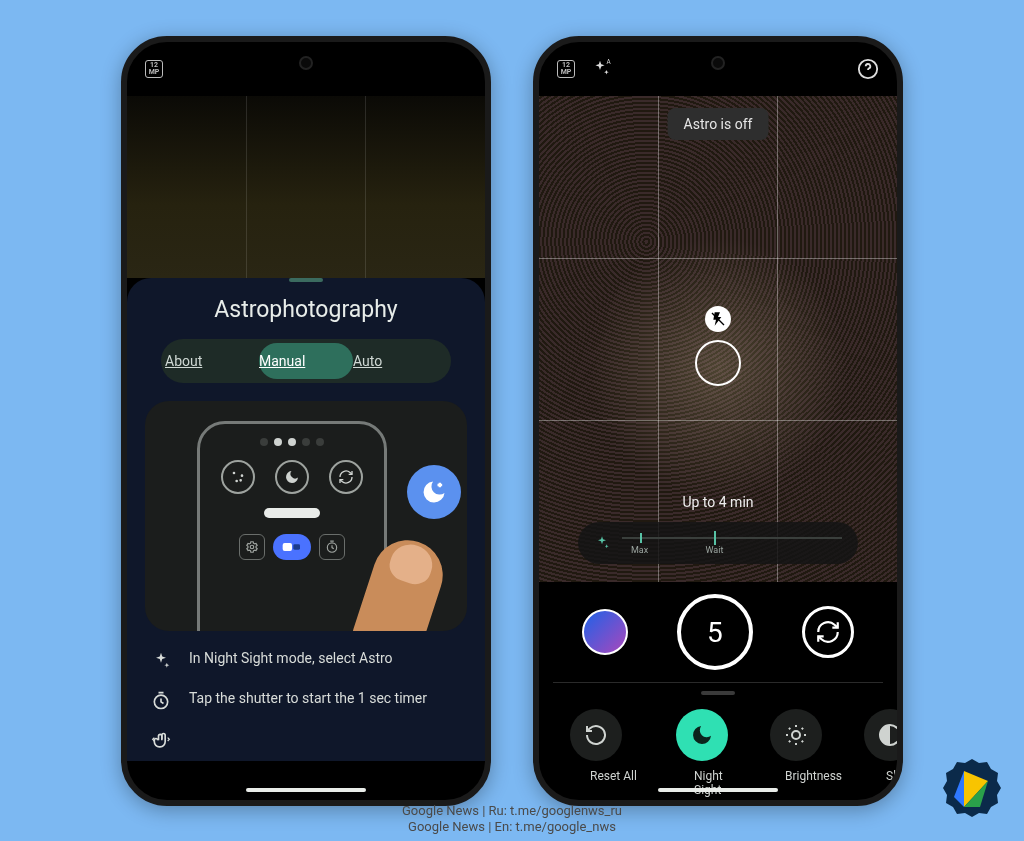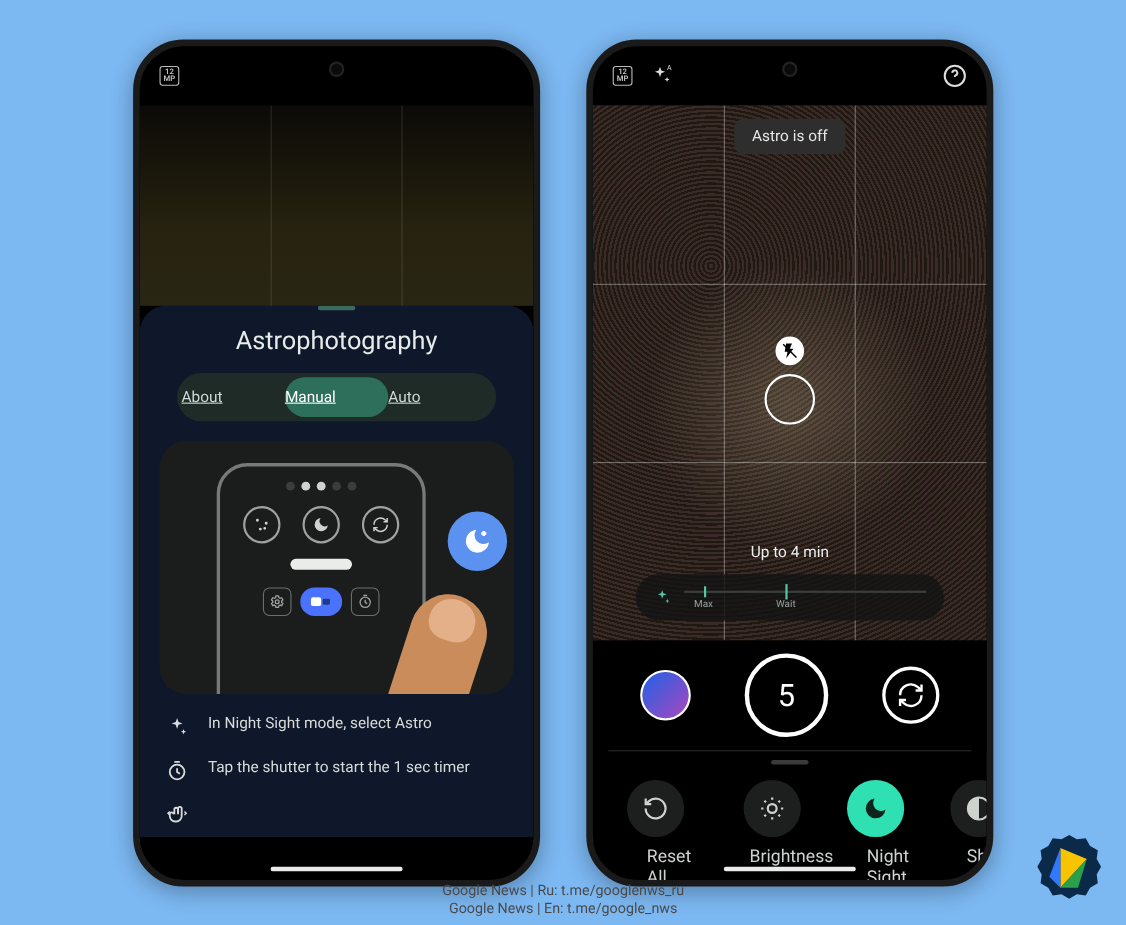--- a/index.html
+++ b/index.html
@@ -164,21 +164,21 @@
     display:flex;align-items:center;justify-content:center;color:#fff;}
 
   .hline{height:1px;background:#2a2a2a;margin:0 14px;}
   .pull{width:34px;height:4px;background:#3a3a3a;border-radius:3px;margin:8px auto 6px;}
 
   .adj-row{display:flex;gap:8px;padding:8px 0 0 14px;overflow:hidden;}
   .adj{display:flex;flex-direction:column;align-items:center;gap:8px;width:86px;flex-shrink:0;}
   .adj .c{width:52px;height:52px;border-radius:50%;background:#1d1f1e;
     display:flex;align-items:center;justify-content:center;color:#cfd3d0;}
   .adj .c.active{background:#2fe0b3;color:#0b241c;}
-  .adj .lbl{font-size:16px;color:#cfd3d0;margin-left:35px;}
+  .adj .lbl{font-size:12px;color:#cfd3d0;margin-left:35px;}
   .adj-sep{width:1px;background:#2f2f2f;height:60px;align-self:center;margin:0 2px;}
 
   .caption{position:absolute;bottom:6px;left:0;right:0;text-align:center;color:#4a4a4a;font-size:13px;line-height:1.25;}
   .watermark{
     position:absolute;right:20px;bottom:20px;width:64px;height:64px;
   }
   .watermark svg{width:64px;height:64px;}
   svg{display:block;}
 </style>
 </head>
@@ -380,35 +380,35 @@
         <div class="c">
           <svg width="24" height="24" viewBox="0 0 24 24" fill="none" stroke="currentColor" stroke-width="2">
               <path d="M3 12a9 9 0 1 0 3-6.7L3 8"></path>
               <path d="M3 3v5h5"></path>
             </svg>
         </div>
         <div class="lbl">Reset All</div>
       </div>
       <div class="adj-sep"></div>
       <div class="adj">
+        <div class="c active">
+          <svg width="24" height="24" viewBox="0 0 24 24" fill="currentColor">
+              <path d="M21 12.8A9 9 0 1 1 11.2 3a7 7 0 0 0 9.8 9.8z"></path>
+            </svg>
+        </div>
+        <div class="lbl">Night Sight</div>
+      </div>
+      <div class="adj">
         <div class="c">
           <svg width="24" height="24" viewBox="0 0 24 24" fill="none" stroke="currentColor" stroke-width="2">
               <circle cx="12" cy="12" r="4"></circle>
               <path d="M12 2v2M12 20v2M4.9 4.9l1.4 1.4M17.7 17.7l1.4 1.4M2 12h2M20 12h2M4.9 19.1l1.4-1.4M17.7 6.3l1.4-1.4"></path>
             </svg>
         </div>
         <div class="lbl">Brightness</div>
-      </div>
-      <div class="adj">
-        <div class="c active">
-          <svg width="24" height="24" viewBox="0 0 24 24" fill="currentColor">
-              <path d="M21 12.8A9 9 0 1 1 11.2 3a7 7 0 0 0 9.8 9.8z"></path>
-            </svg>
-        </div>
-        <div class="lbl">Night Sight</div>
       </div>
       <div class="adj">
         <div class="c">
           <svg width="24" height="24" viewBox="0 0 24 24" fill="currentColor">
               <path d="M12 2a10 10 0 1 0 0 20V2z"></path>
               <circle cx="12" cy="12" r="10" fill="none" stroke="currentColor" stroke-width="2"></circle>
             </svg>
         </div>
         <div class="lbl">Shadow</div>
       </div>

